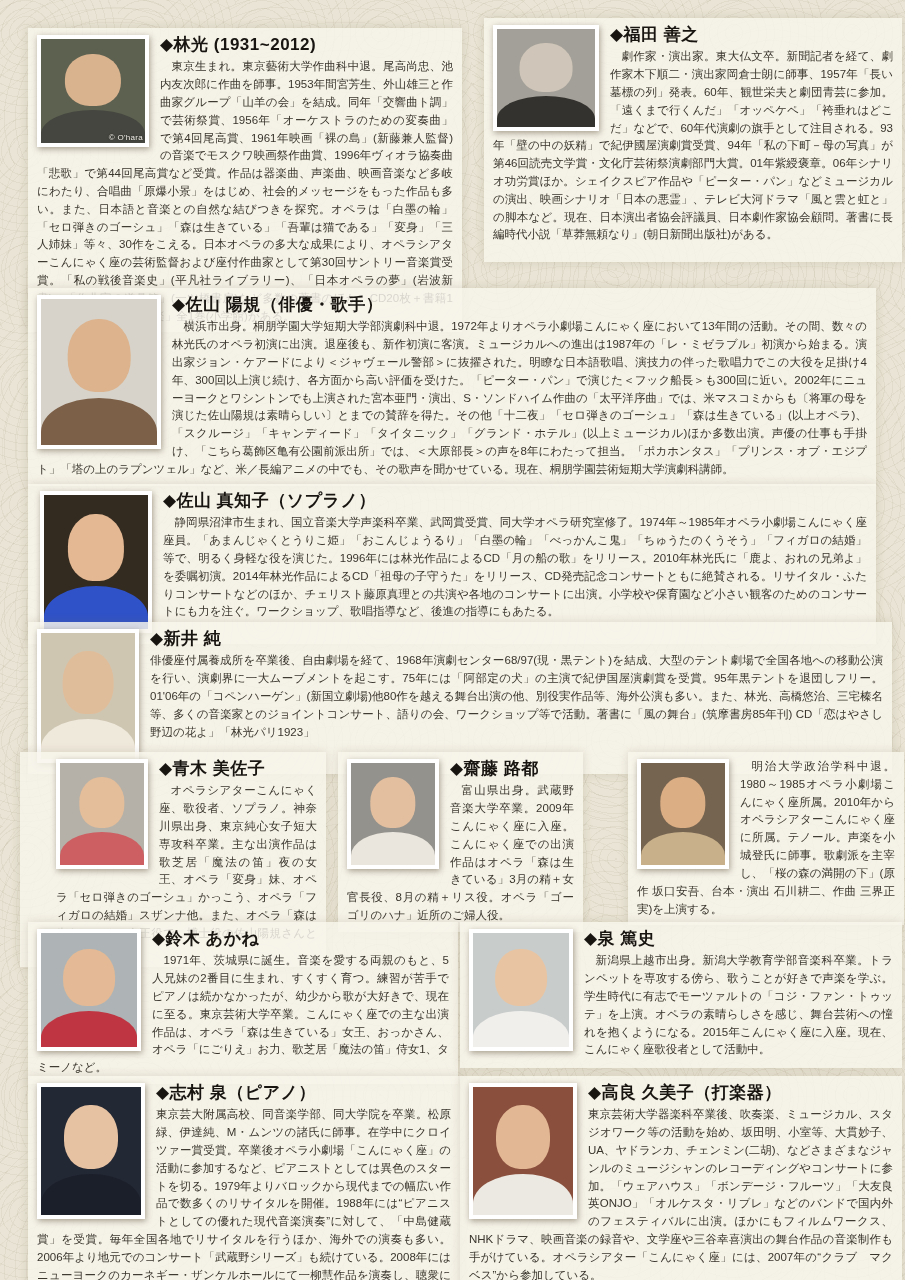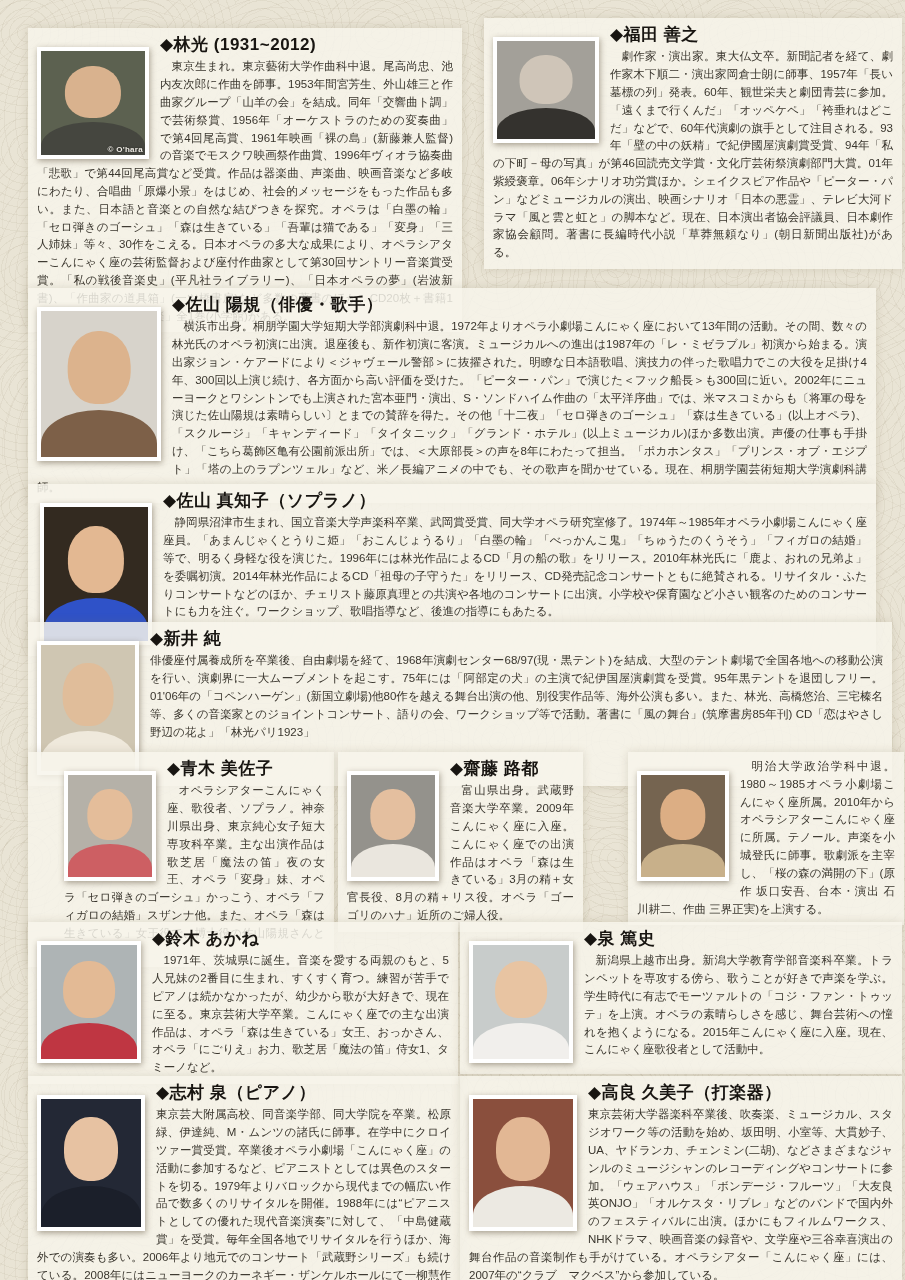--- a/index.html
+++ b/index.html
@@ -37,27 +37,26 @@
   .sec p{
     margin:0;
     font-size:11.5px;
     line-height:1.55;
     color:#39352d;
     text-align:justify;
   }
   .sec p.indent{text-indent:1em;}
   .photo{
     float:left;
-    margin:13px 11px 4px 0;
+    margin:1px 11px 4px 0;
     border:4px solid #fff;
     box-shadow:1px 2px 6px rgba(70,58,35,.45);
     position:relative;
     overflow:hidden;
     background:var(--bg,#999);
-    font-weight:bold;
   }
   .photo::before{ 
     content:"";
     position:absolute;left:50%;top:14%;
     width:54%;height:50%;
     transform:translateX(-50%);
     background:var(--face,#d9b28e);
     border-radius:48% 48% 44% 44%;
   }
   .photo::after{ 
@@ -85,21 +84,21 @@
   .p9{--bg:#aeb4b5;--face:#e3ba95;--cloth:#bf3642;}
   .p10{--bg:#c8cccb;--face:#e8c4a2;--cloth:#f1efec;}
   .p11{--bg:#232835;--face:#e7c2a2;--cloth:#1b1f2a;}
   .p12{--bg:#8a4f3d;--face:#e2b794;--cloth:#ece9e2;}
   
   .s1 {left:28px;  top:28px;   width:434px; min-height:232px;}
   .s2 {left:484px; top:18px;   width:418px; min-height:244px;}
   .s3 {left:28px;  top:288px;  width:848px; min-height:176px;}
   .s4 {left:28px;  top:484px;  width:848px; min-height:128px;padding-left:12px;}
   .s5 {left:28px;  top:622px;  width:864px; min-height:118px;}
-  .s6 {left:28px;  top:752px;  width:306px; min-height:164px;padding-left:36px;}
+  .s6 {left:20px;  top:752px;  width:306px; min-height:164px;padding-left:36px;}
   .s7 {left:338px; top:752px;  width:245px; min-height:164px;}
   .s8 {left:628px; top:752px;  width:276px; min-height:164px;}
   .s9 {left:28px;  top:922px;  width:430px; min-height:146px;}
   .s10{left:460px; top:922px;  width:442px; min-height:146px;}
   .s11{left:28px;  top:1076px; width:432px; min-height:192px;}
   .s12{left:460px; top:1076px; width:442px; min-height:192px;}
   .ph1 {width:104px;height:104px;}
   .ph2 {width:98px; height:98px;}
   .ph3 {width:116px;height:146px;}
   .ph4 {width:104px;height:134px;}

